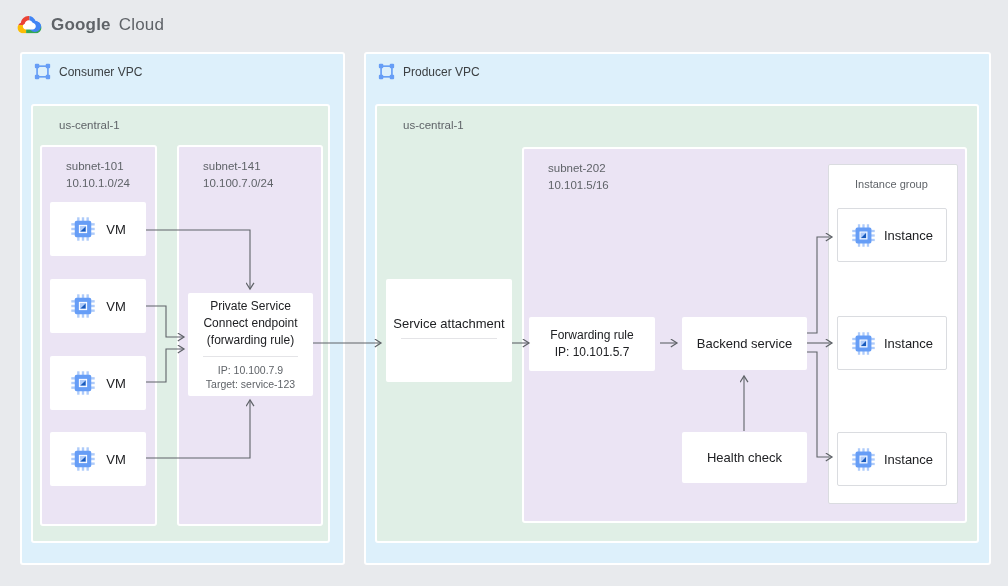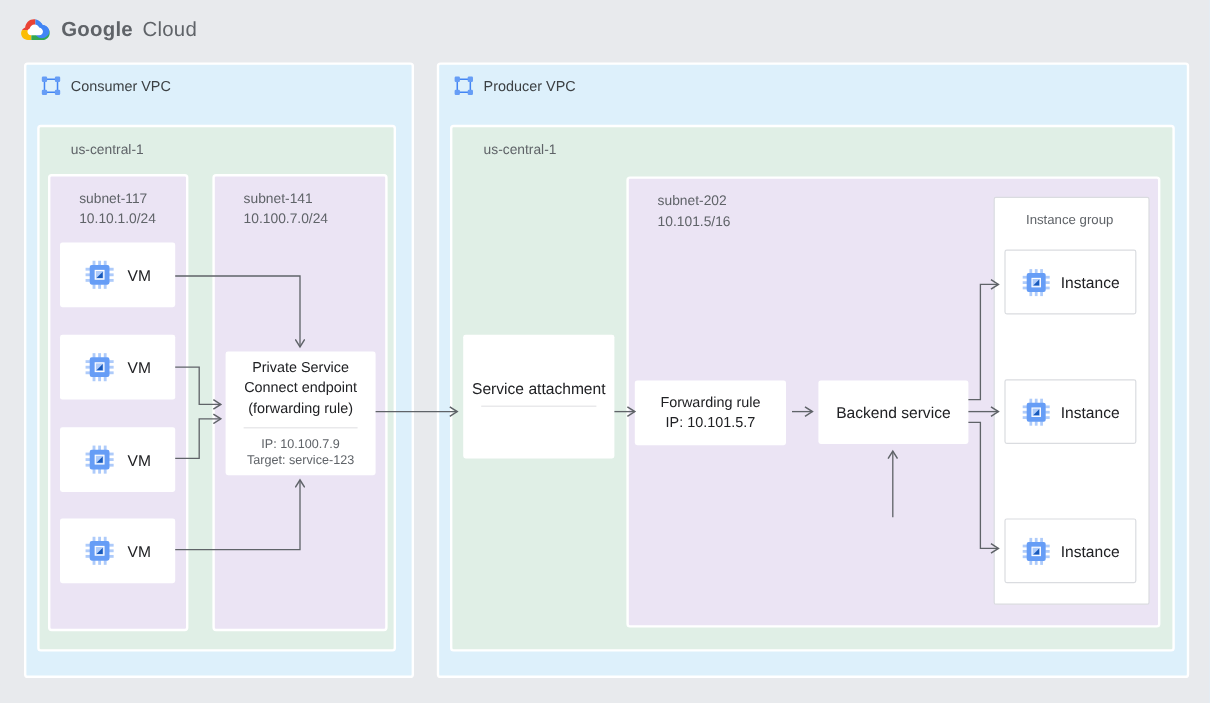--- a/index.html
+++ b/index.html
@@ -80,21 +80,21 @@
       <rect x="1" y="1" width="5.2" height="5.2" rx="1.2" style="fill:var(--icon_blue_mid,#669df6)"></rect>
       <rect x="13.8" y="1" width="5.2" height="5.2" rx="1.2" style="fill:var(--icon_blue_mid,#669df6)"></rect>
       <rect x="1" y="13.8" width="5.2" height="5.2" rx="1.2" style="fill:var(--icon_blue_mid,#669df6)"></rect>
       <rect x="13.8" y="13.8" width="5.2" height="5.2" rx="1.2" style="fill:var(--icon_blue_mid,#669df6)"></rect>
     </svg>
     <span>Consumer VPC</span>
   </div>
   <div class="zone-sublabel" style="left:43px; top:117px;">us-central-1</div>
 
   <div class="zone-sublabel" style="left:50px; top:158px;">
-    <div>subnet-117</div>
+    <div>subnet-101</div>
     <div>10.10.1.0/24</div>
   </div>
   <div class="zone-sublabel" style="left:187px; top:158px;">
     <div>subnet-141</div>
     <div>10.100.7.0/24</div>
   </div>
 
   <div class="card icon-card" style="left:50px; top:202px; width:96px; height:54px;">
     <svg class="chip" width="26" height="26" viewBox="0 0 24 24" aria-hidden="true">
       <g style="fill:var(--icon_blue_light,#aecbfa)">
@@ -231,20 +231,23 @@
     <div class="title">
       <div>Forwarding rule</div>
       <div>IP: 10.101.5.7</div>
     </div>
   </div>
 
   <div class="card" style="left:682px; top:317px; width:125px; height:53px;">
     <div class="plain">Backend service</div>
   </div>
 
+  <div class="card" style="left:682px; top:432px; width:125px; height:51px;">
+    <div class="plain">Health check</div>
+  </div>
 
   <div class="group-box" style="left:828px; top:164px; width:130px; height:340px;"></div>
   <div class="zone-sublabel" style="left:839px; top:177px; font-size:11px;">Instance group</div>
 
   <div class="card icon-card outlined" style="left:837px; top:208px; width:110px; height:54px; gap:8px;">
     <svg class="chip" width="25" height="25" viewBox="0 0 24 24" aria-hidden="true">
       <g style="fill:var(--icon_blue_light,#aecbfa)">
           <rect x="6.6" y="1.2" width="2.2" height="3.6"></rect>
           <rect x="10.9" y="1.2" width="2.2" height="3.6"></rect>
           <rect x="15.2" y="1.2" width="2.2" height="3.6"></rect>

